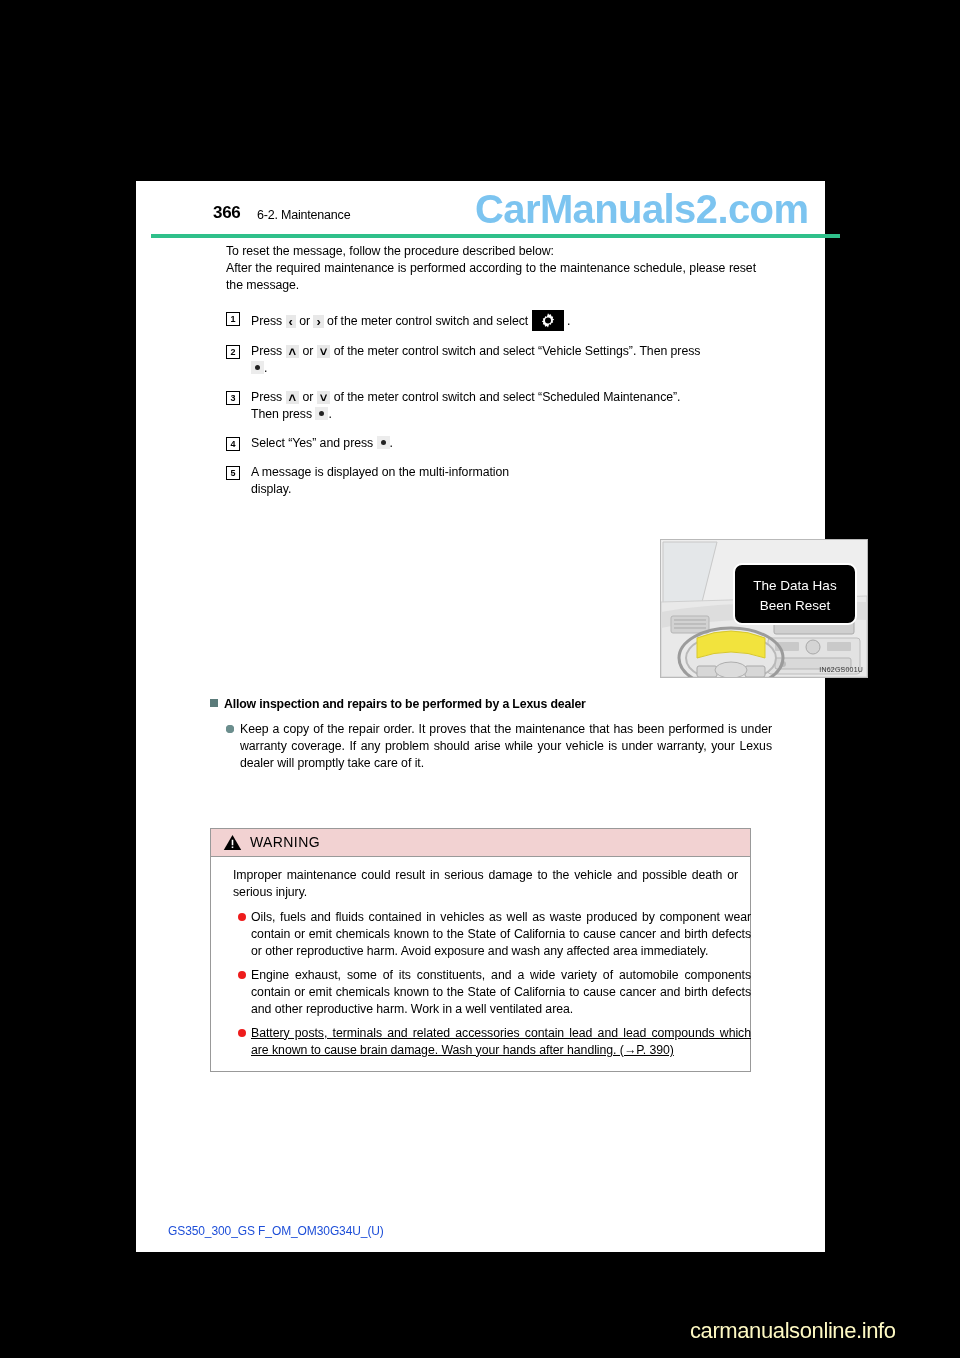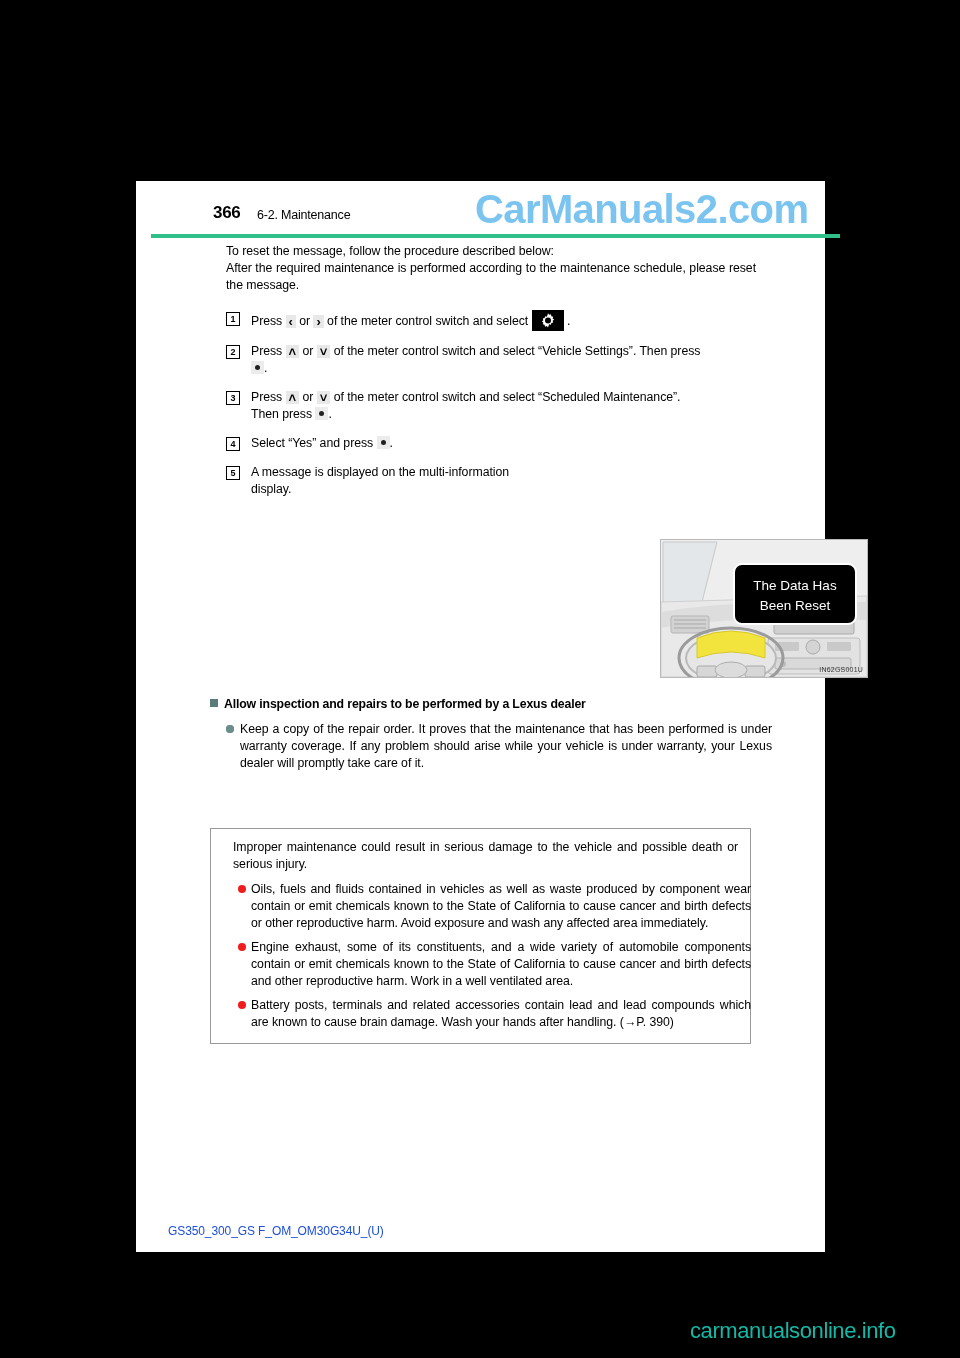--- a/index.html
+++ b/index.html
@@ -285,37 +285,37 @@
   }
   .warn-bul {
     position: relative;
     margin: 0 0 7px 16px;
     width: 500px;
     padding-left: 13px;
     text-align: justify;
     letter-spacing: -0.05px;
   }
   .warn-bul > .bulmark { position: absolute; left: 0; top: 4px; }
-  .warn-bul.last { margin-bottom: 0; }
+  .warn-bul.last { margin-bottom: 0; text-decoration: underline; }
 
   
   .footer-code {
     position: absolute;
     left: 32px;
     bottom: 14px;
     font-size: 12px;
     color: #1d4ed8;
     letter-spacing: -0.1px;
   }
   .watermark-bottom {
     position: absolute;
     left: 690px;
     top: 1318px;
     font-size: 22px;
-    color: #14b8a6;
+    color: #fef9c3;
     letter-spacing: -0.4px;
   }
 </style>
 </head>
 <body>
 
 <div id="watermark-bottom-wrap">
   <div class="watermark-bottom">carmanualsonline.info</div>
 </div>
 
@@ -435,20 +435,28 @@
 
     <div class="bul">
       <span class="bulmark dot-teal"></span>
     </div>
     <div class="bul">
       <span class="bulmark dot-teal"></span>
       <span>Keep a copy of the repair order. It proves that the maintenance that has been performed is under warranty coverage. If any problem should arise while your vehicle is under warranty, your Lexus dealer will promptly take care of it.</span>
     </div>
 
     <div id="warning">
+      <div class="warn-head">
+        <svg width="19" height="17" viewBox="0 0 24 21" aria-hidden="true">
+          <path d="M12 1 L23 20 L1 20 Z" fill="#000000"></path>
+          <rect x="11" y="7" width="2" height="7" fill="#ffffff"></rect>
+          <rect x="11" y="15.5" width="2" height="2" fill="#ffffff"></rect>
+        </svg>
+        <span class="wtxt">WARNING</span>
+      </div>
       <div class="warn-body">
 
         <div class="warn-para">Improper maintenance could result in serious damage to the vehicle and possible death or serious injury.</div>
 
         <div class="warn-bul">
           <span class="bulmark dot-red"></span>
           <span>Oils, fuels and fluids contained in vehicles as well as waste produced by component wear contain or emit chemicals known to the State of California to cause cancer and birth defects or other reproductive harm. Avoid exposure and wash any affected area immediately.</span>
         </div>
         <div class="warn-bul">
           <span class="bulmark dot-red"></span>

